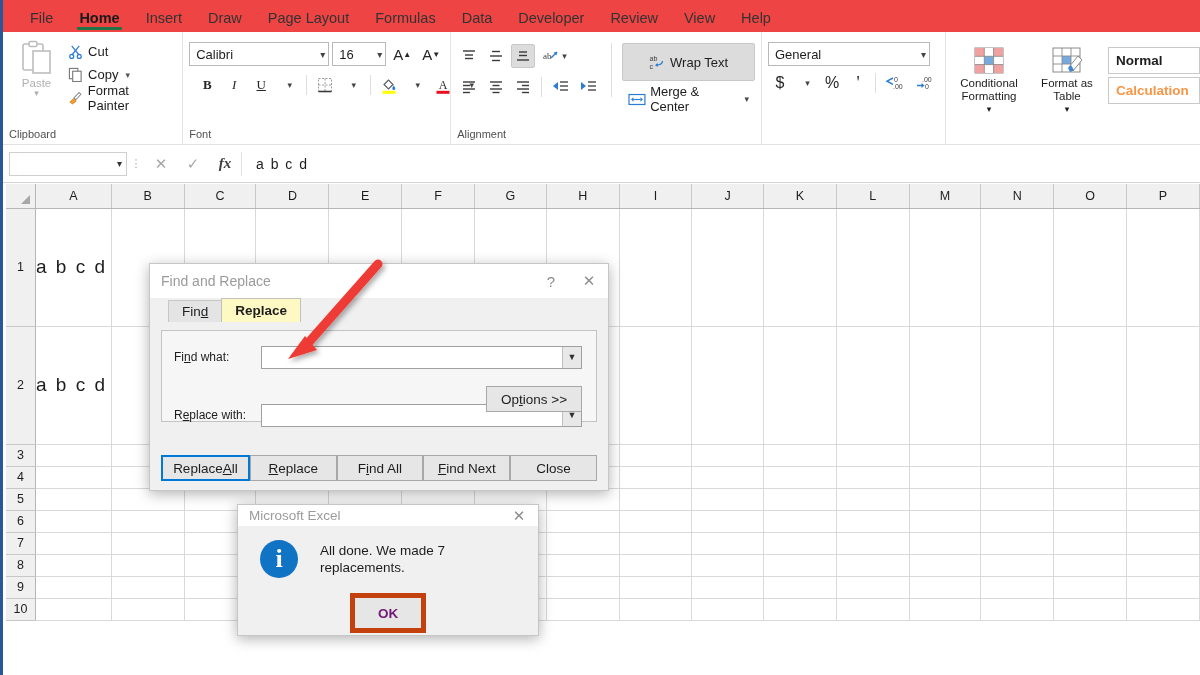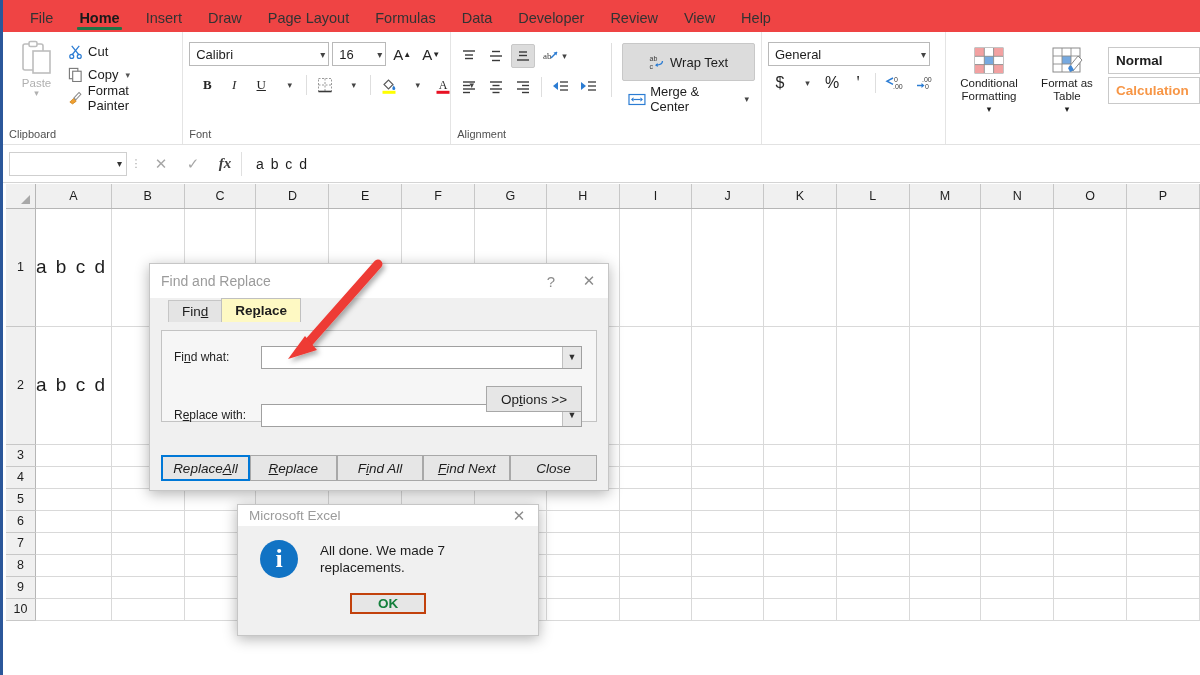--- a/index.html
+++ b/index.html
@@ -142,40 +142,40 @@
   .field { display:flex; align-items:center; position:absolute; left:12px; right:14px; height:24px; }
   .field .flabel { width:87px; font-size:12px; color:#1d1d1d; }
   .fcombo { flex:1; height:23px; border:1px solid #a0a0a0; background:#fff; display:flex; }
   .fcombo .inp { flex:1; background:#fff; }
   .fcombo .arrow { width:19px; background:#e8e8e8; border-left:1px solid #c0c0c0;
                    display:flex; align-items:center; justify-content:center;
                    font-size:9px; color:#303030; cursor:pointer; }
   .optbtn { position:absolute; right:14px; bottom:9px; width:96px; height:26px;
             border:1px solid #a8a8a8; background:#e6e6e6; font-size:13.5px; color:#1d1d1d;
             display:flex; align-items:center; justify-content:center; cursor:pointer; }
-  .btnrow { position:absolute; left:11px; right:11px; bottom:9px; display:flex; gap:0;font-style:italic; }
+  .btnrow { position:absolute; left:11px; right:11px; bottom:9px; display:flex; gap:0; }
   .dbtn { flex:1; height:26px; border:1px solid #a8a8a8; background:#e6e6e6;
           font-size:13.5px; color:#1d1d1d; display:flex; align-items:center;
           justify-content:center; cursor:pointer; }
   .dbtn.default { border:2px solid #0078d7; background:#e6e6e6; }
   u.acc { text-decoration:underline; }
 
   
   #msgdlg { left:234px; top:504px; width:302px; height:132px; background:#f0f0f0; }
   #msgdlg .title { height:21px; font-size:13.5px; color:#9b9b9b; }
   #msgdlg .title .tb { height:30px; }
   .msgbody { display:flex; align-items:center; padding:14px 18px 0 22px; gap:22px; }
   .infoicon { width:38px; height:38px; border-radius:50%; background:#1173c4;
               color:#fff; display:flex; align-items:center; justify-content:center;
               font-family:"Liberation Serif", serif; font-size:26px; font-weight:bold;
               flex:0 0 38px; }
   .msgtext { font-size:13.5px; color:#1d1d1d; line-height:17px; }
   .okrow { display:flex; justify-content:center; margin-top:15px; }
-  .okbtn { width:76px; height:21px; border:2px solid #c2410c; background:#e6e6e6;
-           font-size:13.5px; color:#15803d; display:flex; align-items:center;
+  .okbtn { width:76px; height:40px; border:5px solid #c2410c; background:#e6e6e6;
+           font-size:13.5px; color:#701a75; display:flex; align-items:center;
            justify-content:center; cursor:pointer; font-weight:bold; }
 
   
   #arrow { position:absolute; left:270px; top:258px; pointer-events:none; }
 </style>
 </head>
 <body>
 
 <div id="app">
 

